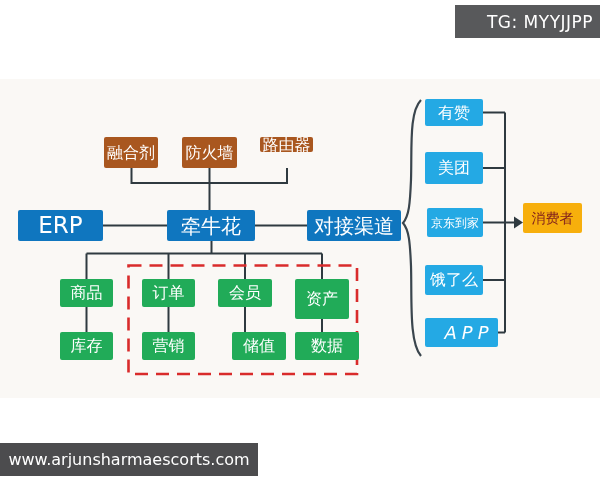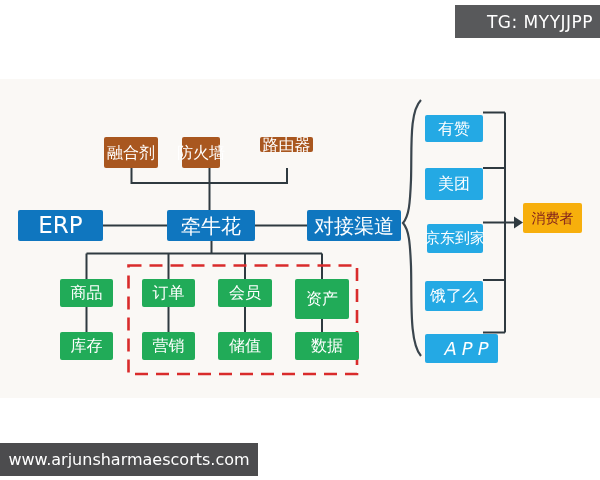--- a/index.html
+++ b/index.html
@@ -6,44 +6,44 @@
   body{font-family:"DejaVu Sans","Liberation Sans",sans-serif;}
   #stage{position:relative;width:600px;height:480px;background:#ffffff;overflow:hidden;}
   .canvas-band{position:absolute;left:0;top:79px;width:600px;height:319px;background:#faf8f5;}
   #connector-layer{position:absolute;left:0;top:0;width:600px;height:480px;}
 
   .node{position:absolute;display:flex;align-items:center;justify-content:center;
         color:#ffffff;border-radius:2px;white-space:nowrap;line-height:1;}
   .infra{background:var(--infra-brown);font-size:16px;}
   .core{background:var(--core-blue);font-size:20px;}
   .module{background:var(--module-green);font-size:16px;}
-  .channel{background:var(--channel-blue);font-size:16px;margin-top:16px;}
+  .channel{background:var(--channel-blue);font-size:16px;}
   .consumer{background:var(--consumer-amber);font-size:14px;color:#7f1d1d;}
 
   
   #node-infra-0{left:104px;top:137px;width:54px;height:31px;}
-  #node-infra-1{left:182px;top:137px;width:38px;height:31px;}
+  #node-infra-1{left:182px;top:137px;width:55px;height:31px;}
   #node-infra-2{left:260px;top:137px;width:53px;height:15px;}
   
   #node-core-0{left:18px;top:210px;width:85px;height:31px;font-size:23px;}
   #node-core-1{left:167px;top:210px;width:88px;height:31px;}
   #node-core-2{left:307px;top:210px;width:94px;height:31px;}
   
   #node-mtop-0{left:60px;top:279px;width:53px;height:28px;}
   #node-mtop-1{left:142px;top:279px;width:53px;height:28px;}
   #node-mtop-2{left:218px;top:279px;width:54px;height:28px;}
   #node-mtop-3{left:295px;top:279px;width:54px;height:40px;}
   #node-mbot-0{left:60px;top:332px;width:53px;height:28px;}
   #node-mbot-1{left:142px;top:332px;width:53px;height:28px;}
-  #node-mbot-2{left:218px;top:332px;width:54px;height:28px;}
+  #node-mbot-2{left:232px;top:332px;width:54px;height:28px;}
   #node-mbot-3{left:295px;top:332px;width:64px;height:28px;}
   
   #node-channel-0{left:425px;top:99px;width:58px;height:27px;}
   #node-channel-1{left:425px;top:152px;width:58px;height:32px;}
-  #node-channel-2{left:427px;top:208px;width:56px;height:29px;font-size:15px;}
+  #node-channel-2{left:427px;top:208px;width:56px;height:29px;font-size:12px;}
   #node-channel-3{left:425px;top:265px;width:58px;height:30px;}
   #node-channel-4{left:425px;top:318px;width:58px;height:29px;font-size:18px;letter-spacing:5px;padding-left:15px;font-style:italic;}
   
   #node-consumer{left:523px;top:203px;width:59px;height:30px;}
 
   .badge{position:absolute;display:flex;align-items:center;justify-content:center;
          color:#ffffff;background:var(--badge-gray);}
   #tg-badge{left:455px;top:5px;width:170px;height:33px;font-size:17px;letter-spacing:0.5px;}
   #site-badge{left:0;top:443px;width:258px;height:33px;font-size:16px;background:#4c4c4e;}
 </style>

